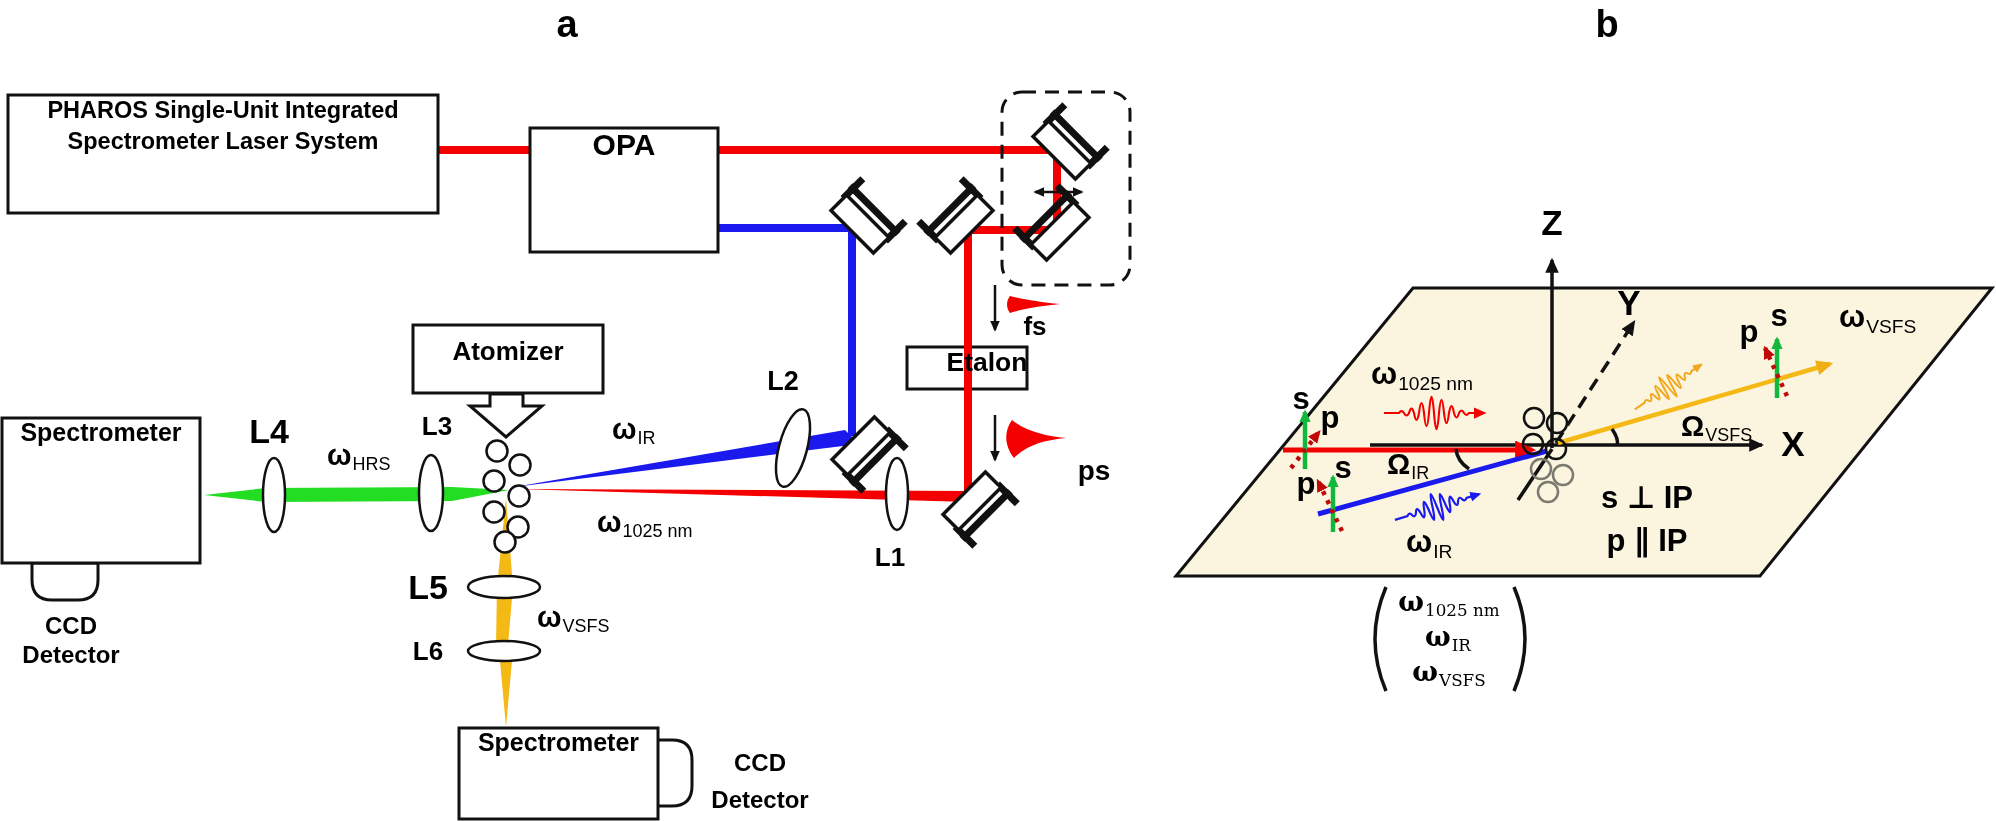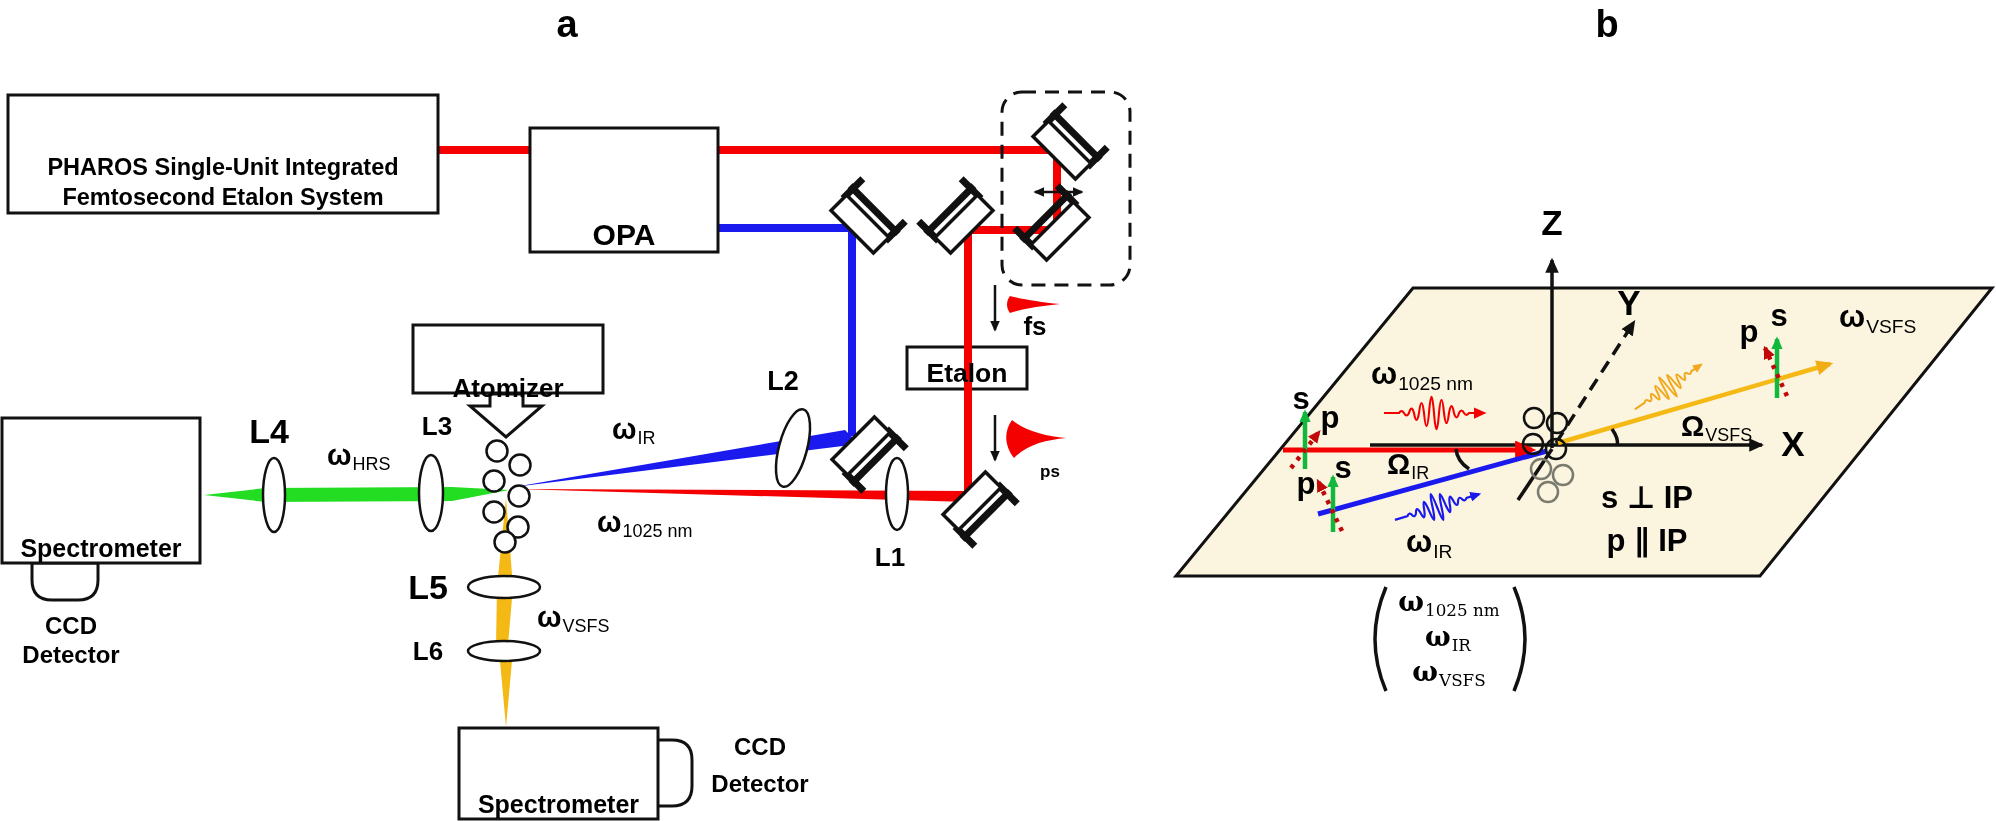--- a/index.html
+++ b/index.html
@@ -2,21 +2,21 @@
 <html><head>
 <meta charset="utf-8">
 <style>
   html,body{margin:0;padding:0;background:#fff}
   #fig{position:relative;width:1996px;height:821px;background:#fff;overflow:hidden;
        font-family:"Liberation Sans","DejaVu Sans",sans-serif;color:#000}
   #fig svg{position:absolute;left:0;top:0}
   .lbl{position:absolute;font-weight:bold;white-space:nowrap;line-height:1}
   .c{transform:translate(-50%,-50%)}
   .boxlbl{position:absolute;display:flex;flex-direction:column;align-items:center;
-          justify-content:flex-end;font-weight:bold;text-align:center}
+          justify-content:flex-start;font-weight:bold;text-align:center}
   .ws{font-size:0.62em;position:relative;top:0.3em;margin-left:1px;font-weight:normal}
   .serif{font-family:"DejaVu Serif","Liberation Serif",serif}
 </style>
 </head>
 <body>
 
 <div id="fig">
 
 <svg width="1996" height="821" viewBox="0 0 1996 821">
   <defs>
@@ -141,45 +141,45 @@
 
   <path d="M1386 587 Q1364 639 1386 691" fill="none" stroke="#111" stroke-width="3.5"></path>
   <path d="M1514 587 Q1536 639 1514 691" fill="none" stroke="#111" stroke-width="3.5"></path>
 </svg>
 
 <div class="lbl c" style="left:567px;top:24px;font-size:38px">a</div>
 <div class="lbl c" style="left:1607px;top:24px;font-size:38px">b</div>
 
 <div class="boxlbl" style="left:8px;top:95px;width:430px;height:118px;font-size:23.5px;line-height:1.3">
   <span>PHAROS Single-Unit Integrated</span>
-  <span>Femtosecond Etalon System</span>
+  <span>Spectrometer Laser System</span>
 </div>
 <div class="boxlbl" style="left:530px;top:128px;width:188px;height:124px;font-size:30px">OPA</div>
 <div class="boxlbl" style="left:413px;top:336px;width:190px;height:68px;font-size:26px">Atomizer</div>
-<div class="boxlbl" style="left:907px;top:347px;width:120px;height:42px;font-size:26.5px">Etalon</div>
+<div class="boxlbl" style="left:927px;top:347px;width:120px;height:42px;font-size:26.5px">Etalon</div>
 <div class="boxlbl" style="left:2px;top:418px;width:198px;height:145px;font-size:25px">Spectrometer</div>
 <div class="boxlbl" style="left:459px;top:728px;width:199px;height:91px;font-size:25px">Spectrometer</div>
 
 <div class="boxlbl" style="left:1px;top:612px;width:140px;height:58px;font-size:24px;line-height:1.2">
   <span>CCD</span>
   <span>Detector</span>
 </div>
 <div class="boxlbl" style="left:690px;top:744px;width:140px;height:58px;font-size:24px;line-height:1.55">
   <span>CCD</span>
   <span>Detector</span>
 </div>
 
 <div class="lbl c" style="left:890px;top:557px;font-size:26px">L1</div>
 <div class="lbl c" style="left:783px;top:381px;font-size:27px">L2</div>
 <div class="lbl c" style="left:437px;top:426px;font-size:26px">L3</div>
 <div class="lbl c" style="left:269px;top:431px;font-size:34px">L4</div>
 <div class="lbl c" style="left:428px;top:587px;font-size:34px">L5</div>
 <div class="lbl c" style="left:428px;top:651px;font-size:26px">L6</div>
 <div class="lbl c" style="left:1035px;top:326px;font-size:26px">fs</div>
-<div class="lbl c" style="left:1050px;top:471px;font-size:17px">ps</div>
+<div class="lbl c" style="left:1094px;top:471px;font-size:28px">ps</div>
 
 <div class="lbl" style="left:327px;top:441px;font-size:29px"><span>ω</span><span class="ws">HRS</span></div>
 <div class="lbl" style="left:612px;top:415px;font-size:29px"><span>ω</span><span class="ws">IR</span></div>
 <div class="lbl" style="left:597px;top:508px;font-size:29px"><span>ω</span><span class="ws">1025 nm</span></div>
 <div class="lbl" style="left:537px;top:603px;font-size:29px"><span>ω</span><span class="ws">VSFS</span></div>
 
 <div class="lbl c" style="left:1552px;top:222px;font-size:35px">Z</div>
 <div class="lbl c" style="left:1629px;top:302px;font-size:35px">Y</div>
 <div class="lbl c" style="left:1793px;top:443px;font-size:35px">X</div>
 

